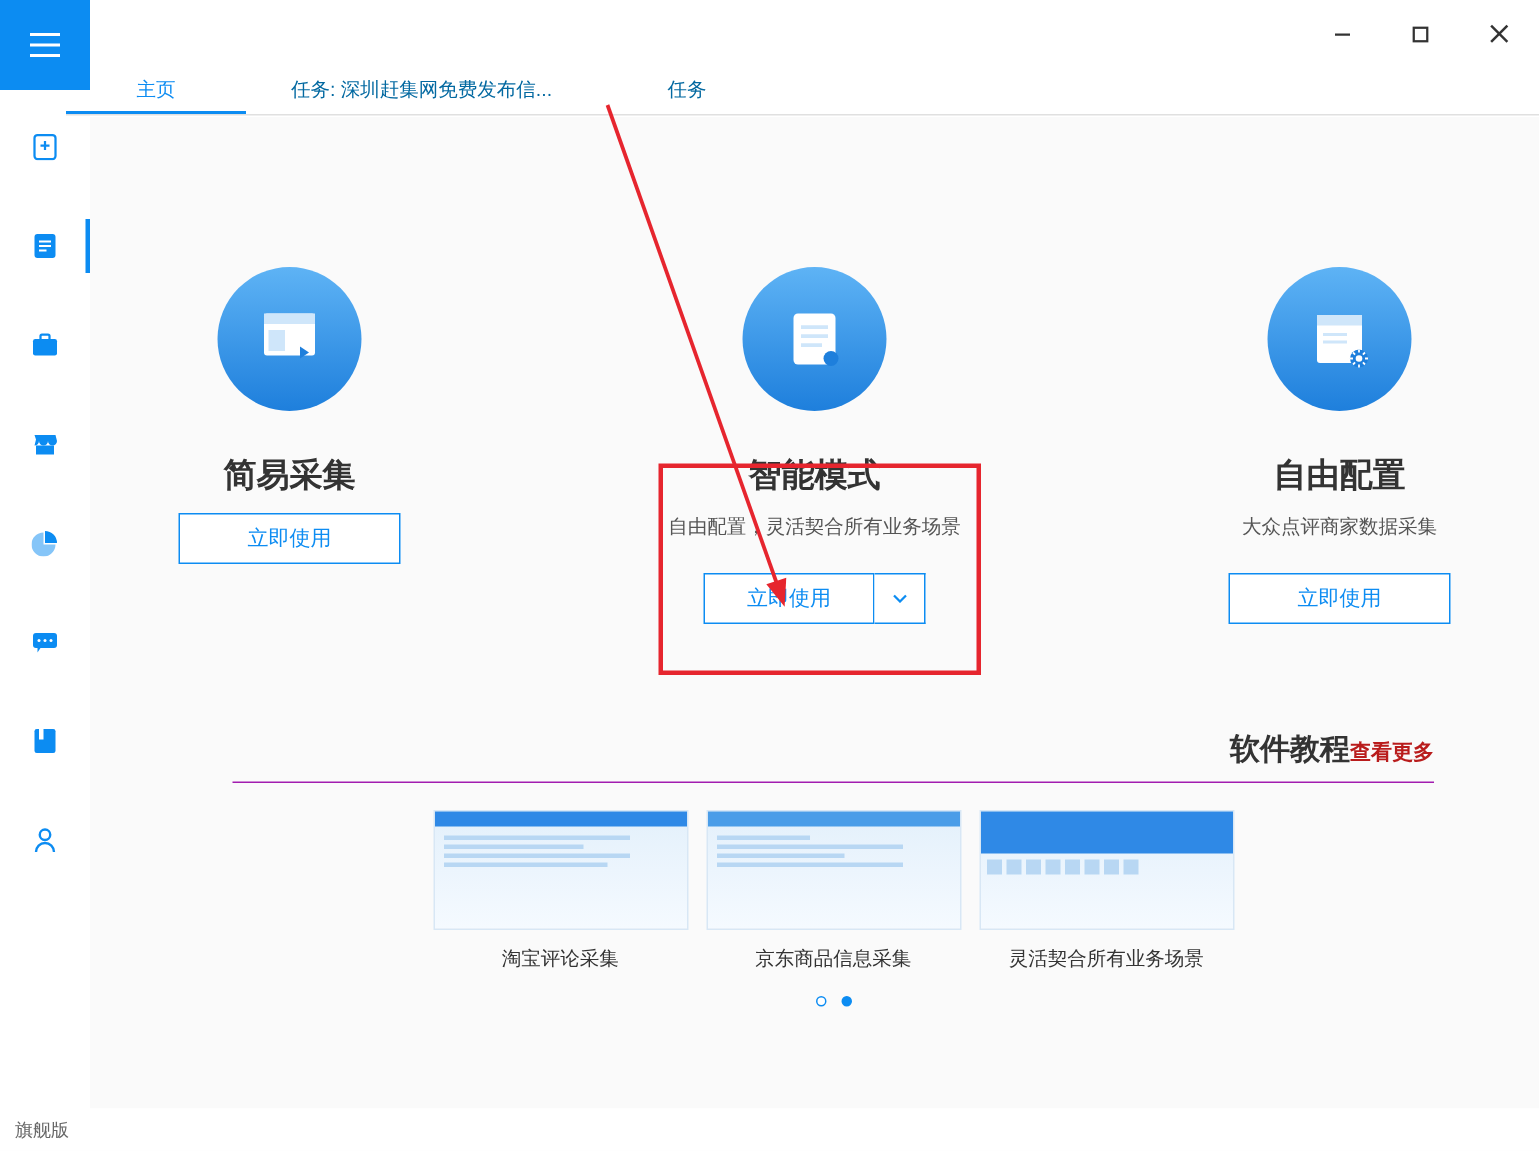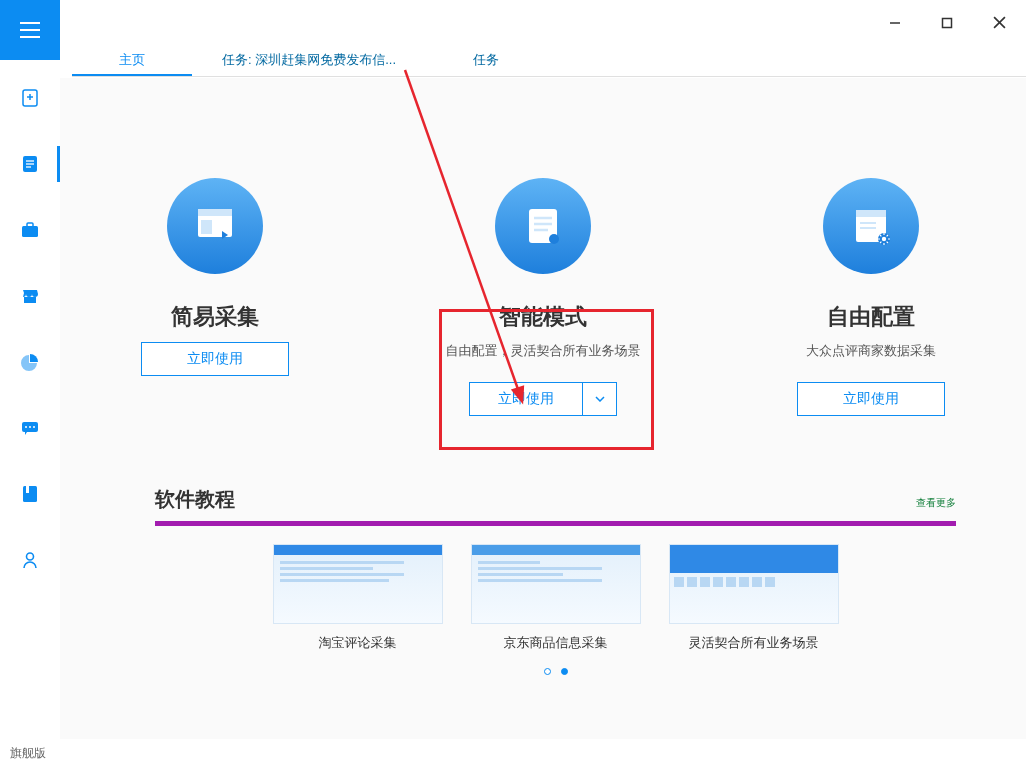--- a/index.html
+++ b/index.html
@@ -10,43 +10,43 @@
 
     .hamburger-block { position: absolute; top: 0; left: 0; width: 60px; height: 60px; background: #0c8cf2; display: flex; align-items: center; justify-content: center; cursor: pointer; }
     .hamburger-icon { width: 20px; display: flex; flex-direction: column; gap: 5px; }
     .hamburger-icon span { height: 2px; background: #fff; }
 
     .sidebar { position: absolute; top: 60px; left: 0; width: 60px; bottom: 28px; display: flex; flex-direction: column; align-items: center; padding-top: 20px; gap: 30px; }
     .side-item { width: 60px; height: 36px; display: flex; align-items: center; justify-content: center; cursor: pointer; position: relative; }
     .side-item.active::after { content: ''; position: absolute; right: 0; top: 0; bottom: 0; width: 3px; background: #0c8cf2; }
     .side-icon { width: 18px; height: 18px; }
 
-    .tabs { position: absolute; top: 45px; left: 72px; right: 0; height: 32px; display: flex; border-bottom: 1px solid #e0e0e0; }
+    .tabs { position: absolute; top: 45px; left: 44px; right: 0; height: 32px; display: flex; border-bottom: 1px solid #e0e0e0; }
     .tab { padding: 0 30px; min-width: 120px; text-align: center; font-size: 13px; color: #0369a1; line-height: 30px; cursor: pointer; }
     .tab.active { color: #0c8cf2; border-bottom: 2px solid #0c8cf2; }
 
     .main { position: absolute; top: 78px; left: 60px; right: 0; bottom: 28px; background: #fafafa; overflow: auto; }
 
-    .cards { display: flex; justify-content: center; gap: 88px; margin-top: 100px; }
+    .cards { display: flex; justify-content: center; gap: 110px; margin-top: 100px; }
     .card { width: 240px; text-align: center; position: relative; }
     .card-circle { width: 96px; height: 96px; border-radius: 50%; background: linear-gradient(180deg, #5eb3f5 0%, #1e7fdc 100%); margin: 0 auto 28px; display: flex; align-items: center; justify-content: center; }
     .card-title { font-size: 22px; font-weight: 700; color: #333; margin-bottom: 10px; }
     .card-desc { font-size: 13px; color: #555; margin-bottom: 22px; }
     .card-btn-row { display: flex; justify-content: center; }
     .card-btn { width: 148px; height: 34px; border: 1px solid #0c8cf2; background: #fff; color: #0c8cf2; font-size: 14px; cursor: pointer; display: flex; align-items: center; justify-content: center; }
     .dropdown { width: 34px; height: 34px; border: 1px solid #0c8cf2; border-left: none; background: #fff; display: flex; align-items: center; justify-content: center; cursor: pointer; }
 
     .highlight-box { position: absolute; border: 3px solid #e6252e; z-index: 10; }
     .arrow { position: absolute; z-index: 11; }
 
     .tutorial { margin: 70px 70px 0 95px; }
-    .tutorial-head { display: flex; justify-content: space-between; align-items: baseline; border-bottom: 5px solid #a21caf; padding-bottom: 8px; }
+    .tutorial-head { display: flex; justify-content: flex-end; align-items: baseline; border-bottom: 1px solid #a21caf; padding-bottom: 8px; }
     .tutorial-title { font-size: 20px; font-weight: 600; color: #333; }
-    .more-link { font-size: 10px; color: #15803d; cursor: pointer; }
-    .tutorial-grid { display: flex; gap: 28px; margin-top: 18px; justify-content: center; }
+    .more-link { font-size: 14px; color: #b91c1c; cursor: pointer; font-weight: bold; }
+    .tutorial-grid { display: flex; gap: 12px; margin-top: 18px; justify-content: center; }
     .tutorial-item { text-align: center; }
     .thumb { width: 170px; height: 80px; border: 1px solid #d8e7f5; background: linear-gradient(180deg,#e3f0fb,#f5faff); position: relative; cursor: pointer; }
     .thumb-header { height: 10px; background: #2f89e6; }
     .thumb-lines { padding: 6px; }
     .thumb-line { height: 3px; background: #b8d7f3; margin-bottom: 3px; width: 80%; }
     .tutorial-item-label { font-size: 13px; color: #333; margin-top: 10px; }
 
     .pager { display: flex; justify-content: center; gap: 10px; margin-top: 16px; }
     .dot { width: 7px; height: 7px; border-radius: 50%; border: 1px solid #0c8cf2; background: #fff; cursor: pointer; }
     .dot.active { background: #0c8cf2; }

